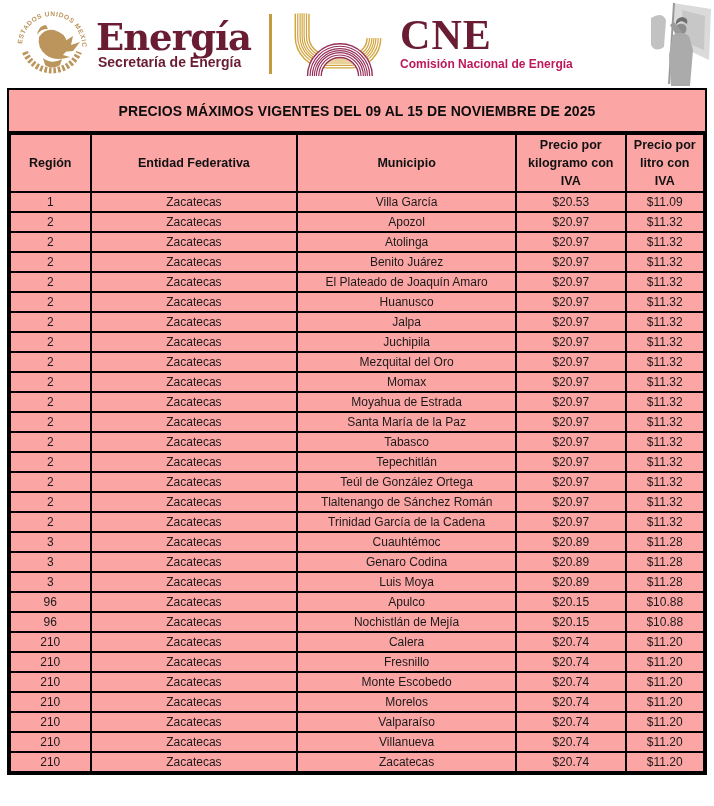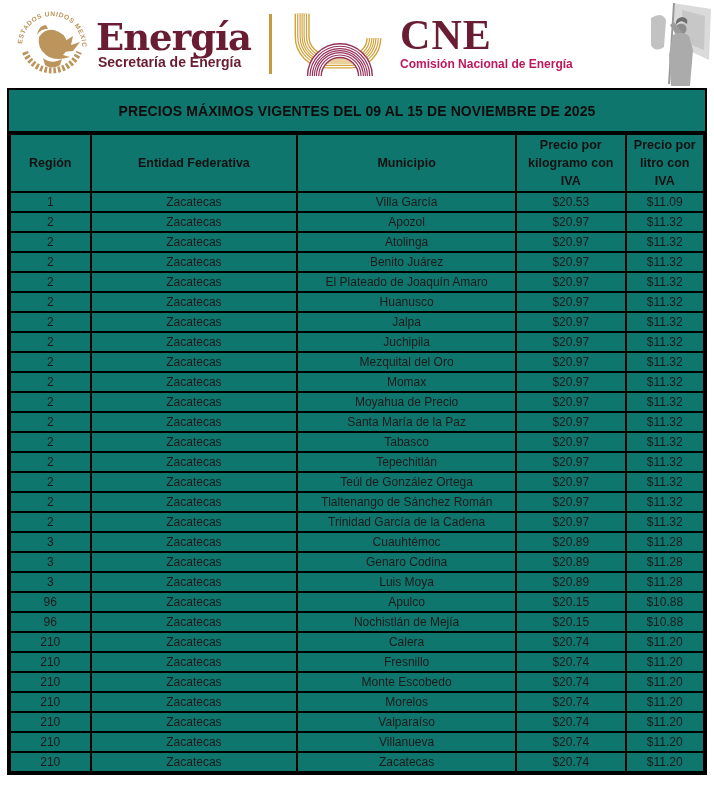--- a/index.html
+++ b/index.html
@@ -29,21 +29,21 @@
   .knot { width:100px; height:68px; flex:0 0 auto; }
   .cne-block { margin-left:12px; }
   .cne-word {
     font-family:Liberation Serif, serif; font-weight:bold;
     font-size:42px; line-height:0.9; color:#691c32; letter-spacing:1px;
   }
   .cne-sub { font-size:12px; font-weight:bold; color:#be185d; margin-top:2px; }
   .flag-art { position:absolute; right:0; top:0; width:72px; height:86px; }
 
   
-  .tablewrap { margin:0 7px; border:2.5px solid #000; background:#0f766e; }
+  .tablewrap { margin:0 7px; border:2.5px solid #000; background:#fca5a5; }
   .title-cell {
     height:43px; border-bottom:2px solid #000;
     display:flex; align-items:center; justify-content:center;
     font-weight:bold; font-size:14px; color:#0d0d0d; letter-spacing:0.1px;
   }
   table.prices { width:100%; border-collapse:collapse; table-layout:fixed; }
   .prices th, .prices td {
     border:2px solid #000; text-align:center; padding:0 2px; overflow:hidden; white-space:nowrap;
   }
   .prices thead th {
@@ -217,21 +217,21 @@
           <tr>
             <td>2</td>
             <td>Zacatecas</td>
             <td>Momax</td>
             <td>$20.97</td>
             <td>$11.32</td>
           </tr>
           <tr>
             <td>2</td>
             <td>Zacatecas</td>
-            <td>Moyahua de Precio</td>
+            <td>Moyahua de Estrada</td>
             <td>$20.97</td>
             <td>$11.32</td>
           </tr>
           <tr>
             <td>2</td>
             <td>Zacatecas</td>
             <td>Santa María de la Paz</td>
             <td>$20.97</td>
             <td>$11.32</td>
           </tr>

